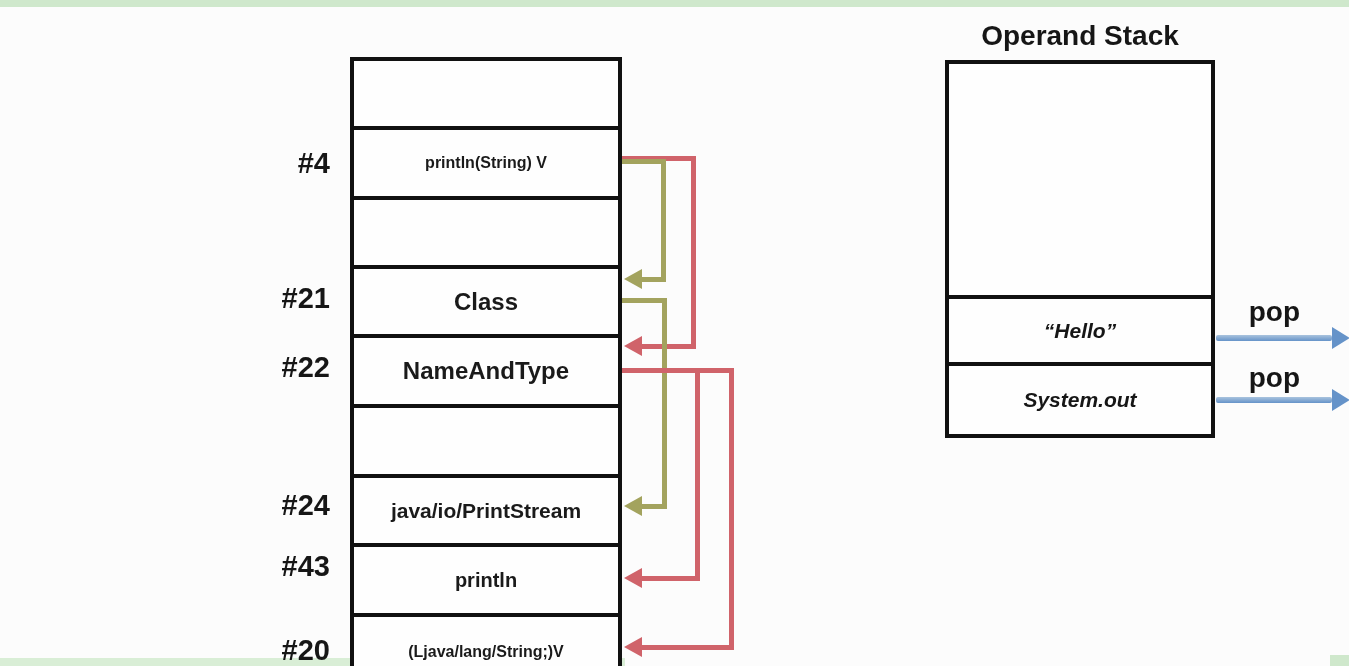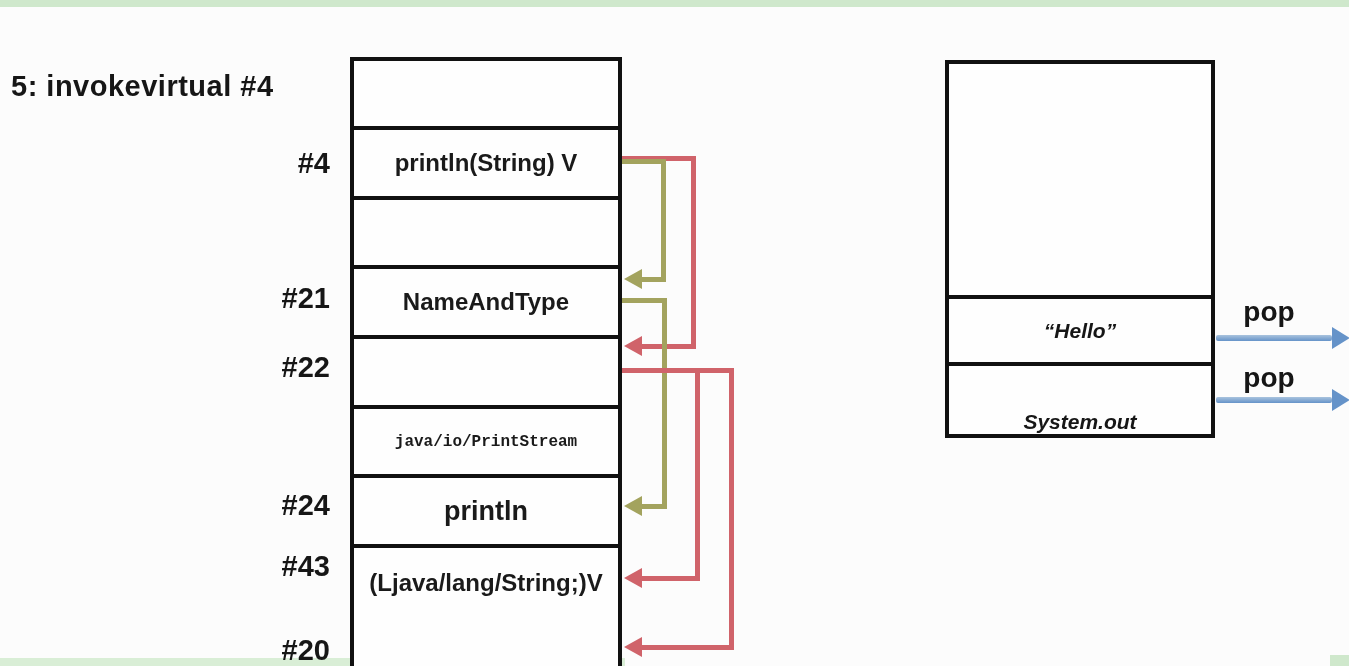--- a/index.html
+++ b/index.html
@@ -30,87 +30,89 @@
     border: 4px solid var(--line, #111); box-sizing: border-box; background: #fefefe;
     display: flex; flex-direction: column;
   }
   .cp-row {
     box-sizing: border-box; border-bottom: 4px solid var(--line, #111);
     display: flex; align-items: center; justify-content: center;
     font-weight: bold; color: #1a1a1a;
   }
   .cp-row:last-child { border-bottom: none; }
   .r-h69 { height: 69px; } .r-h70 { height: 70px; }
-  .fs20 { font-size: 24px; } .fs21 { font-size: 16px; font-family: Liberation Mono, monospace; }
-  .fs23 { font-size: 27px; } .fs24 { font-size: 24px; }
+  .fs20 { font-size: 16px; } .fs21 { font-size: 21px; }
+  .fs23 { font-size: 20px; } .fs24 { font-size: 24px; }
 
   .cp-label {
     position: absolute; z-index: 3; left: 240px; width: 90px; text-align: right;
     font-size: 29px; line-height: 30px;
   }
 
   
   .os-box {
     position: absolute; z-index: 1; left: 945px; top: 60px; width: 270px; height: 378px;
     border: 4px solid var(--line, #111); box-sizing: border-box; background: #fefefe;
     display: flex; flex-direction: column;
   }
   .os-row {
     box-sizing: border-box; border-bottom: 4px solid var(--line, #111);
     display: flex; align-items: center; justify-content: center; font-size: 21px; font-style: italic;
   }
   .os-empty { height: 235px; }
   .os-hello { height: 67px; }
-  .os-sys { height: 68px; border-bottom: none; align-items: flex-end; }
+  .os-sys { height: 68px; border-bottom: none; }
 
   
   .seg { position: absolute; z-index: 2; }
   .olive { background: var(--class-ref-arrow, #a3a35e); }
   .red { background: var(--name-type-arrow, #d0636a); }
   .head-left {
     position: absolute; z-index: 2; width: 0; height: 0;
     border-top: 10px solid transparent; border-bottom: 10px solid transparent;
   }
   .head-left.olive { background: none; border-right: 18px solid var(--class-ref-arrow, #a3a35e); }
   .head-left.red { background: none; border-right: 18px solid var(--name-type-arrow, #d0636a); }
 
   
-  .pop-label { font-size: 28px; width: 62px; text-align: center; }
+  .pop-label { font-size: 28px; width: 62px; text-align: right; }
   .pop-bar {
     position: absolute; z-index: 2; height: 6px;
     background: linear-gradient(var(--pop-arrow-light, #a9c3de), var(--pop-arrow, #6593c9));
     border-radius: 2px;
   }
   .pop-head {
     position: absolute; z-index: 2; width: 0; height: 0;
     border-top: 11px solid transparent; border-bottom: 11px solid transparent;
     border-left: 18px solid var(--pop-arrow, #6593c9);
   }
 </style>
 </head>
 <body>
 
 <div class="canvas">
 
   <div class="strip top"></div>
   <div class="strip bottom-left"></div>
   <div class="strip bottom-right"></div>
 
-  <div class="txt instruction">5: invokevirtual #4</div>
 
 
   <div class="cp-box">
     <div class="cp-row r-h69">
         <span></span>
       </div>
     <div class="cp-row r-h70 fs20">
         <span>println(String) V</span>
       </div>
     <div class="cp-row r-h69">
         <span></span>
+      </div>
+    <div class="cp-row r-h69 fs24">
+        <span>Class</span>
       </div>
     <div class="cp-row r-h70 fs24">
         <span>NameAndType</span>
       </div>
     <div class="cp-row r-h70">
         <span></span>
       </div>
     <div class="cp-row r-h69 fs21">
         <span>java/io/PrintStream</span>
       </div>
@@ -155,20 +157,21 @@
     <div class="seg red" style="left:695px;top:368px;width:5px;height:212px"></div>
     <div class="seg red" style="left:640px;top:576px;width:60px;height:5px"></div>
     <div class="head-left red" style="left:624px;top:568px"></div>
   </div>
   <div>
     <div class="seg red" style="left:729px;top:368px;width:5px;height:281px"></div>
     <div class="seg red" style="left:640px;top:645px;width:94px;height:5px"></div>
     <div class="head-left red" style="left:624px;top:637px"></div>
   </div>
 
+  <div class="txt os-title">Operand Stack</div>
 
   <div class="os-box">
     <div class="os-row os-empty"></div>
     <div class="os-row os-hello">
         <span>“Hello”</span>
       </div>
     <div class="os-row os-sys">
         <span>System.out</span>
       </div>
   </div>

